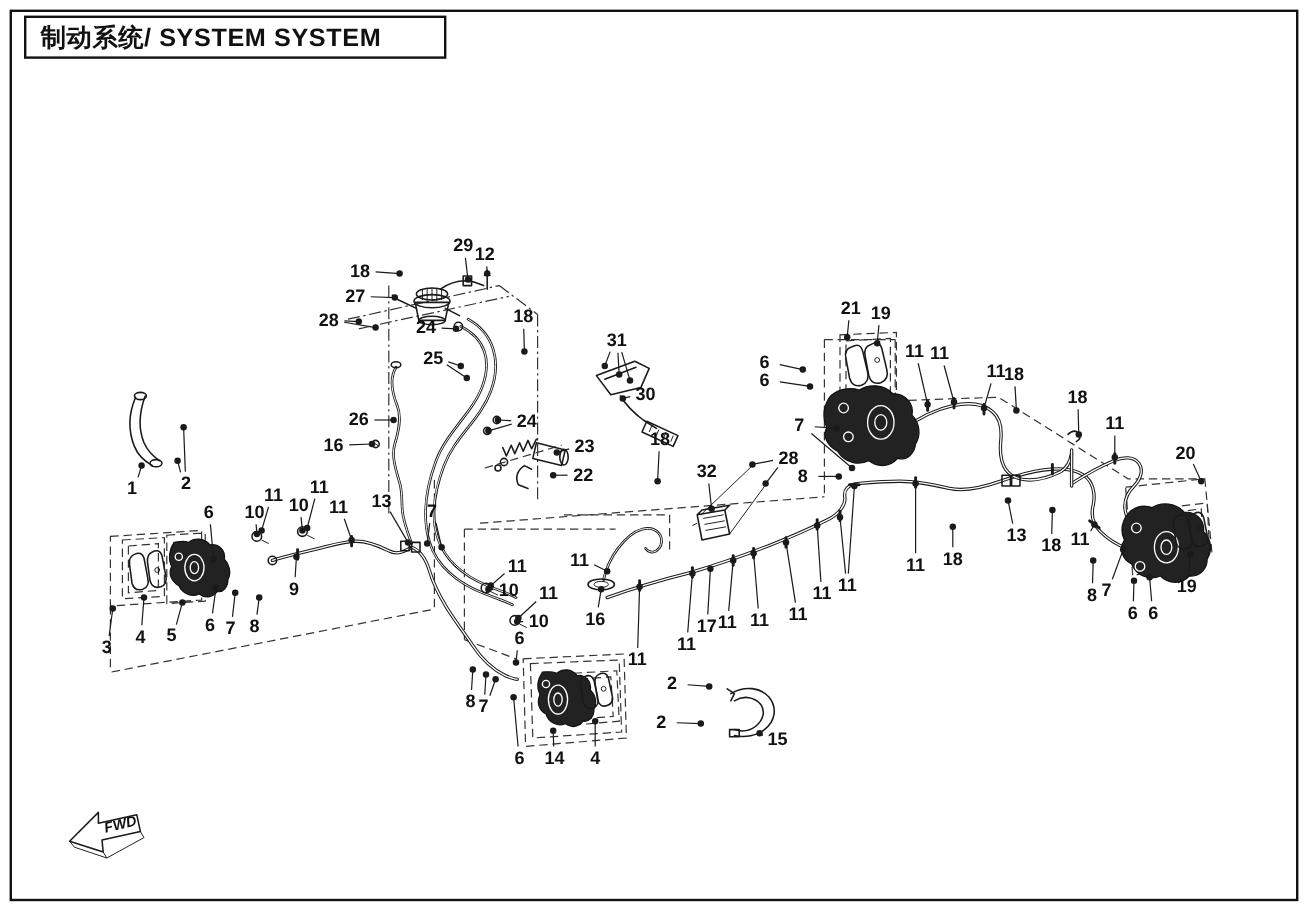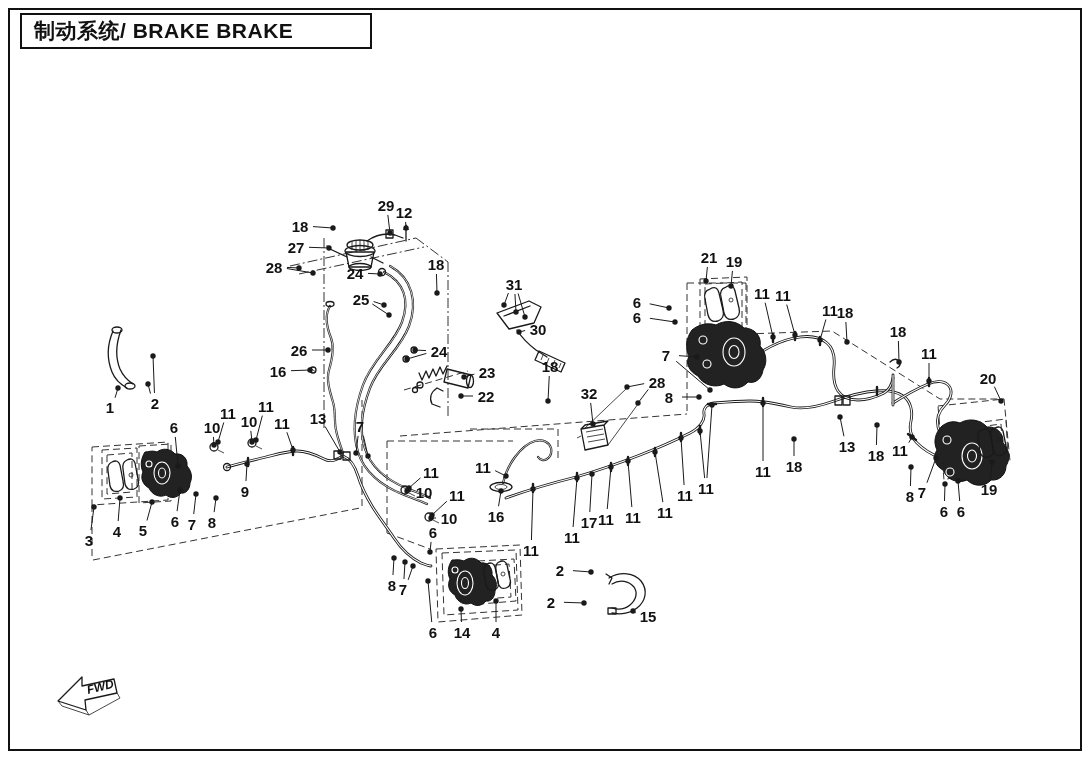--- a/index.html
+++ b/index.html
@@ -23,21 +23,21 @@
   .clamp-tick{stroke:#1a1a1a;stroke-width:2.4;stroke-linecap:round;}
   .callout-num{font:700 15px "Liberation Sans",sans-serif;fill:#111;text-anchor:middle;dominant-baseline:central;}
   .fwd-text{font:italic 700 12px "Liberation Sans",sans-serif;fill:#111;}
 </style>
 </head>
 <body>
 
 <div class="page">
   <div class="outer-border"></div>
   <div class="title-box">
-    <span>制动系统/ BRAKE BRAKE</span>
+    <span>制动系统/ SYSTEM SYSTEM</span>
   </div>
 
   <svg id="diagram-svg" class="diagram" width="1090" height="759" viewBox="0 0 1090 759" xmlns="http://www.w3.org/2000/svg">
 
     <defs>
       <path id="p-front1" d="M227,467 C240,463 254,460 266,457 C278,454 288,451 297,451 C307,451 316,455 324,459 C331,463 338,459 343,456"></path>
       <path id="p-front2" d="M343,456 C351,459 355,466 358,476 C361,486 366,496 372,506 C378,516 386,526 394,538 C402,550 411,558 421,563 C426,565 429,566 431,566"></path>
       <path id="p-main17" d="M506,498 C528,490 552,483 576,477 C600,470 622,462 640,455 C658,448 676,440 690,433 C700,428 705,420 704,414 C703,408 707,404 714,403 C726,402 738,401 750,401 C764,401 778,404 791,407 C805,410 820,406 834,401 C848,396 862,392 876,391 C887,390 897,392 903,396 C911,401 913,412 911,421 C909,429 911,437 917,443 C923,449 931,454 939,457"></path>
       <path id="p-r2" d="M752,358 C766,348 780,341 794,338 C808,335 820,337 827,343 C833,348 835,357 834,367 C833,377 834,385 838,391 C842,397 850,400 858,400 C866,400 876,397 884,393 C889,390 892,384 893,378"></path>
       <path id="p-r3" d="M893,403 C904,396 916,389 928,384 C937,380 945,381 949,386 C953,391 951,399 945,405 C939,411 936,418 938,427 C940,436 946,444 952,449"></path>

